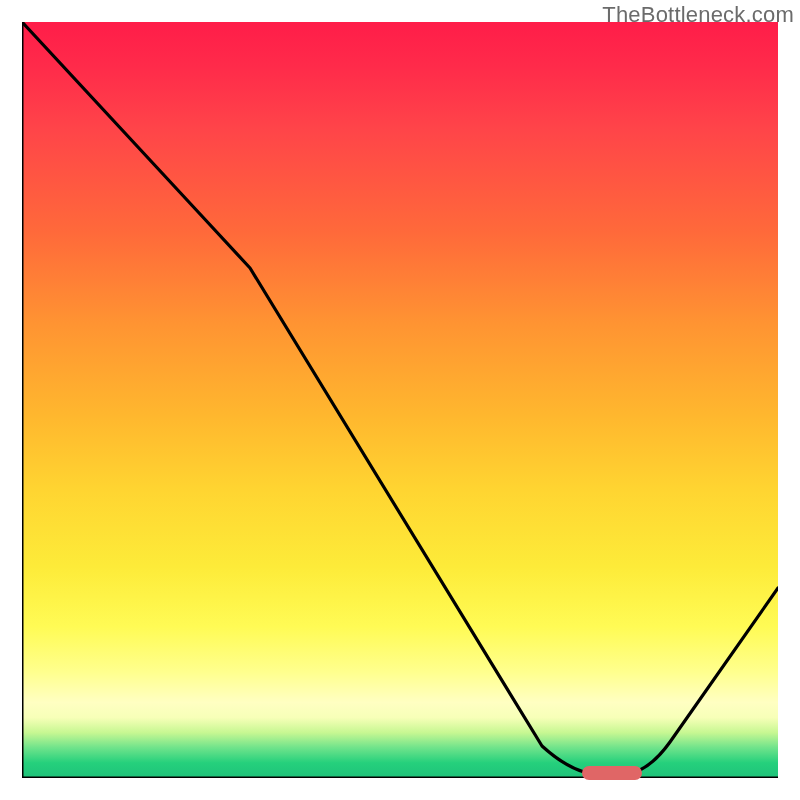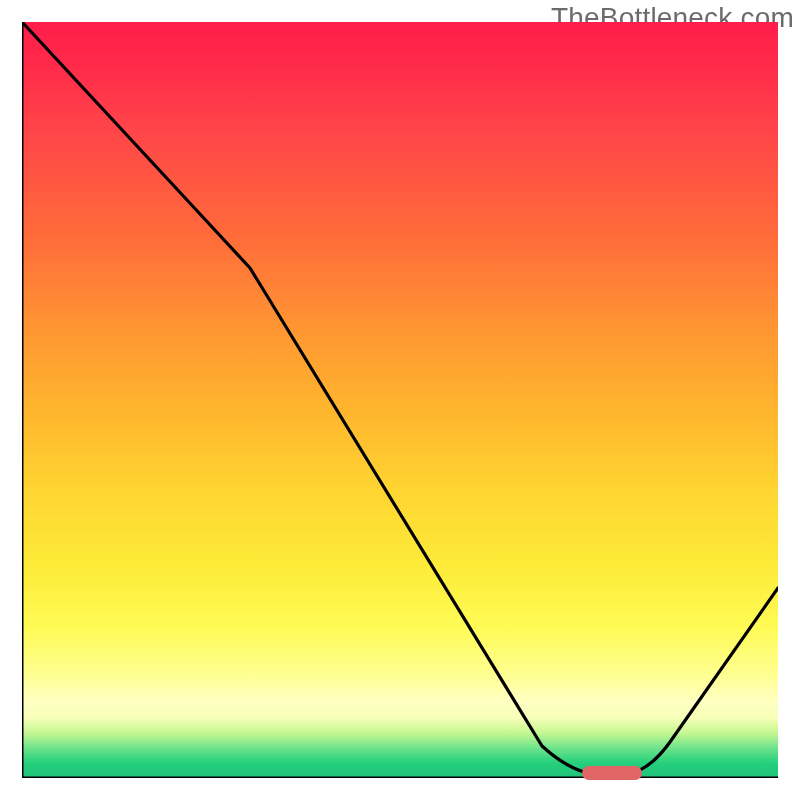--- a/index.html
+++ b/index.html
@@ -8,21 +8,21 @@
     height: 800px;
     background: #ffffff;
     position: relative;
     font-family: Arial, sans-serif;
   }
   .watermark {
     position: absolute;
     top: 2px;
     right: 6px;
     color: #6b6b6b;
-    font-size: 28px;
+    font-size: 22px;
     font-weight: 500;
     letter-spacing: 0.2px;
   }
   .plot-area {
     position: absolute;
     left: 22px;
     top: 22px;
     width: 756px;
     height: 756px;
   }

